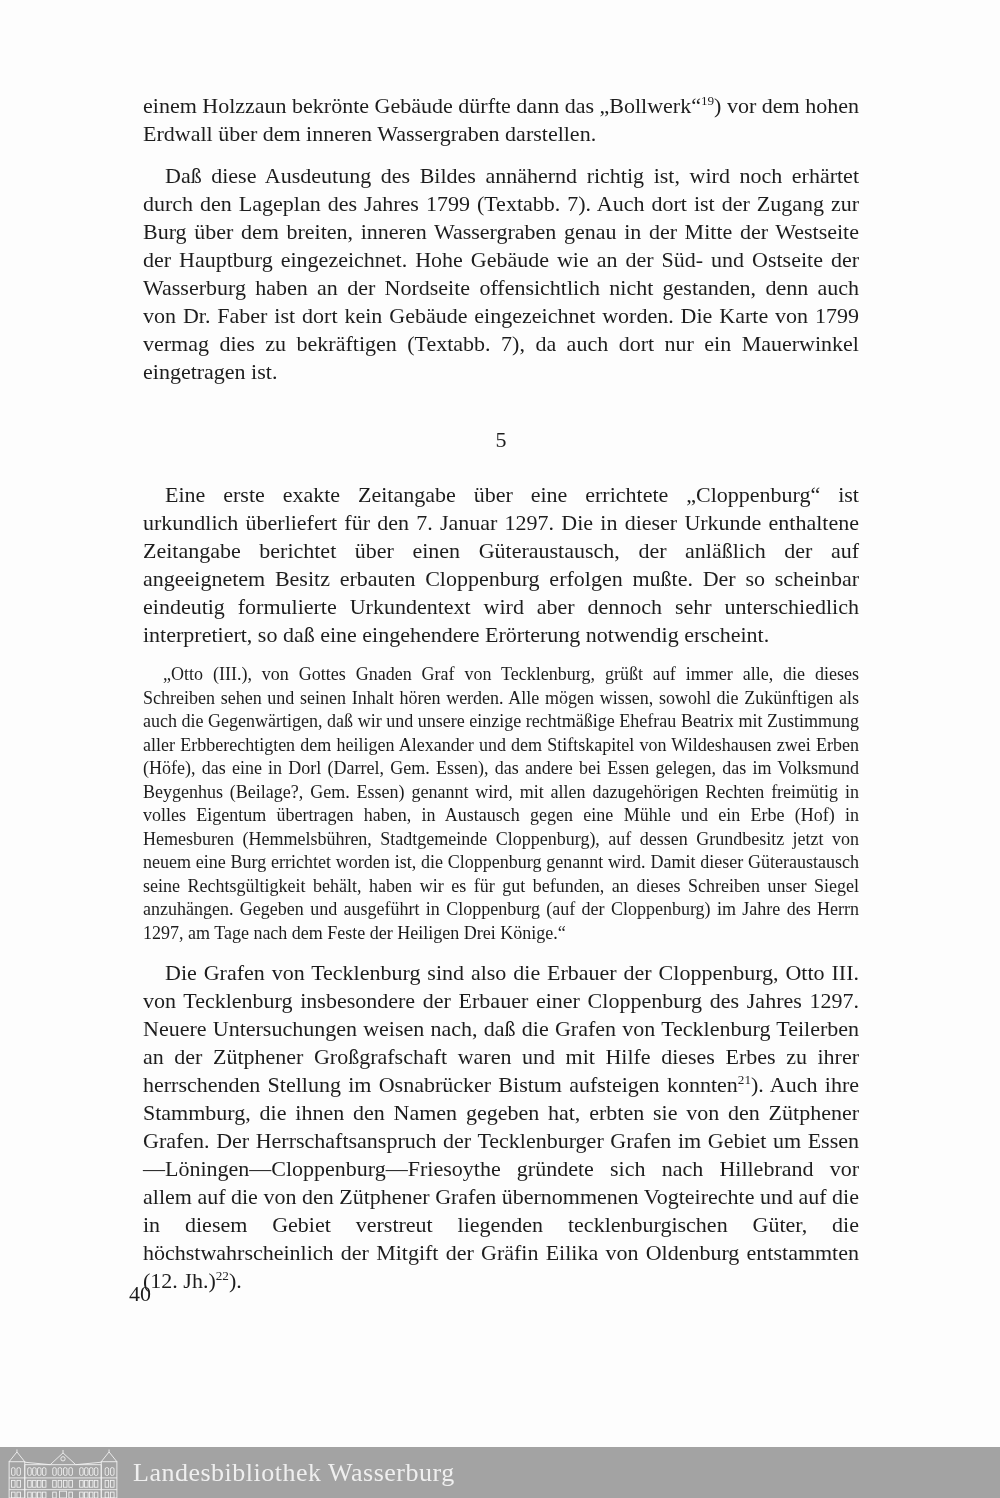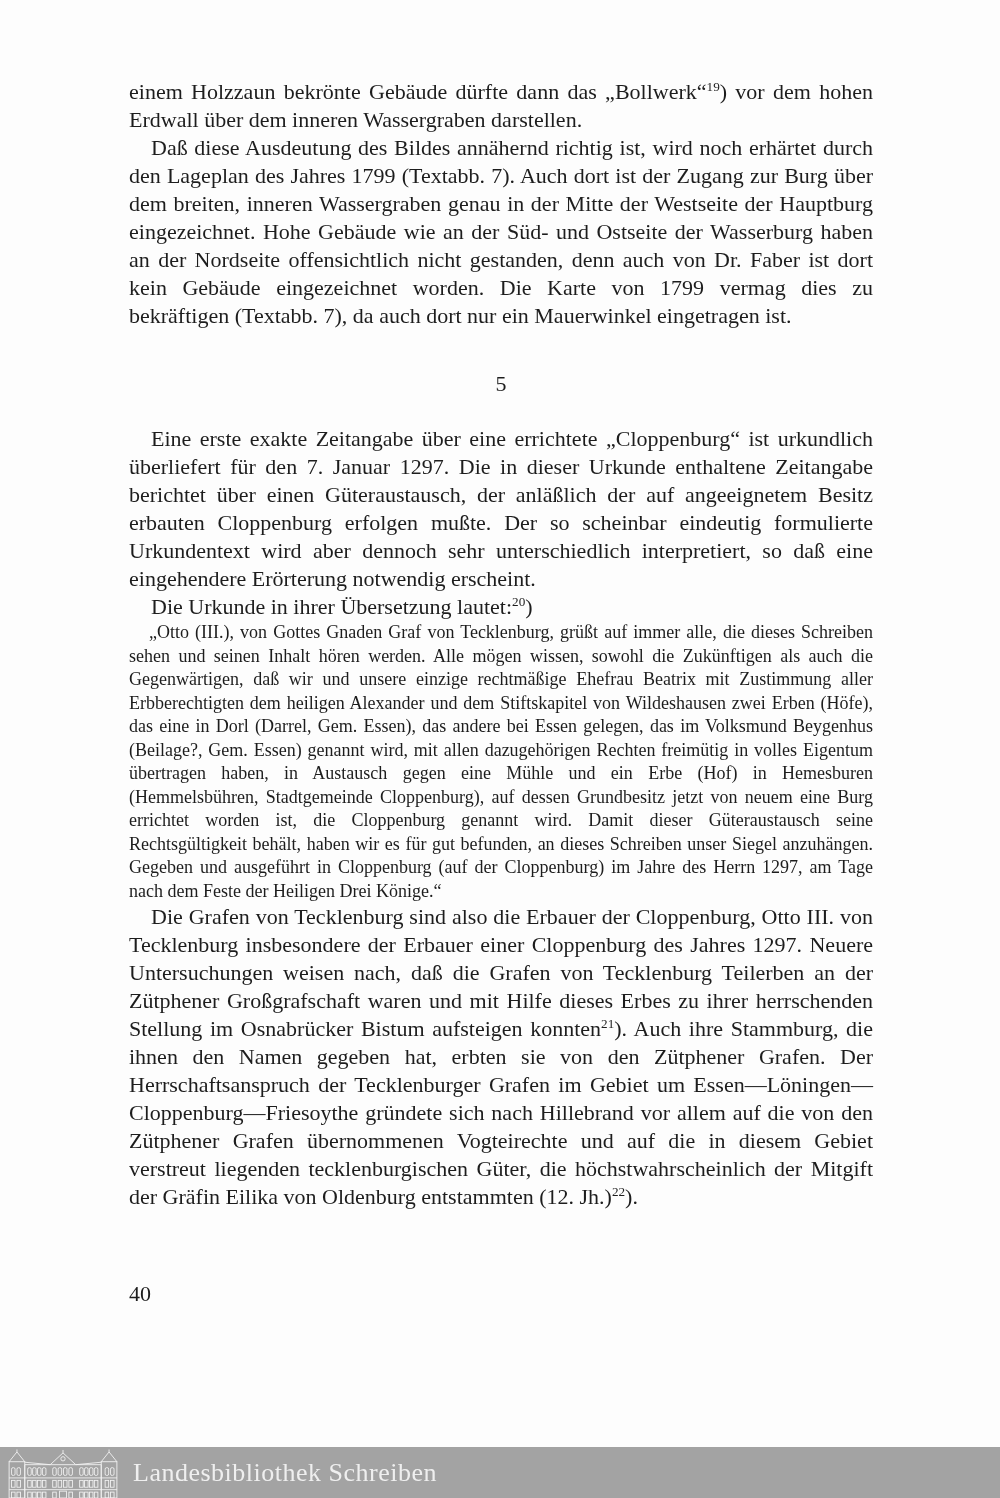--- a/index.html
+++ b/index.html
@@ -9,21 +9,21 @@
     background:#fdfdfd;
     font-family:"Liberation Serif", serif;
     color:#1d1d1d;
     overflow:hidden;
     margin:0 auto;
   }
   .textblock {
     position:absolute;
     left:129px; top:78px; width:744px;
   }
-  .textblock p { margin:0; }
+  .textblock p { margin:14px; }
   p.paragraph {
     font-size:22px;
     line-height:28px;
     text-align:justify;
   }
   p.indent { text-indent:22px; }
   p.section-heading {
     text-align:center;
     font-size:22px;
     line-height:28px;
@@ -72,21 +72,20 @@
 </head>
 <body>
 
 <div class="page" style="background: rgb(253, 253, 253); color: rgb(29, 29, 29);">
 
   <div class="textblock" id="blocks">
       <p class="paragraph">einem Holzzaun bekrönte Gebäude dürfte dann das „Bollwerk“<sup>19</sup>) vor dem hohen Erdwall über dem inneren Wassergraben darstellen.</p>
       <p class="paragraph indent">Daß diese Ausdeutung des Bildes annähernd richtig ist, wird noch erhärtet durch den Lageplan des Jahres 1799 (Textabb. 7). Auch dort ist der Zugang zur Burg über dem breiten, inneren Wassergraben genau in der Mitte der Westseite der Hauptburg eingezeichnet. Hohe Gebäude wie an der Süd- und Ostseite der Wasserburg haben an der Nordseite offensichtlich nicht gestanden, denn auch von Dr. Faber ist dort kein Gebäude eingezeichnet worden. Die Karte von 1799 vermag dies zu bekräftigen (Textabb. 7), da auch dort nur ein Mauerwinkel eingetragen ist.</p>
       <p class="section-heading">5</p>
       <p class="paragraph indent">Eine erste exakte Zeitangabe über eine errichtete „Cloppenburg“ ist urkundlich überliefert für den 7. Januar 1297. Die in dieser Urkunde enthaltene Zeitangabe berichtet über einen Güteraustausch, der anläßlich der auf angeeignetem Besitz erbauten Cloppenburg erfolgen mußte. Der so scheinbar eindeutig formulierte Urkundentext wird aber dennoch sehr unterschiedlich interpretiert, so daß eine eingehendere Erörterung notwendig erscheint.</p>
-      <p class="paragraph indent">Die Urkunde in ihrer Übersetzung lautet:<sup>20</sup>)</p>
       <p class="quote indent">„Otto (III.), von Gottes Gnaden Graf von Tecklenburg, grüßt auf immer alle, die dieses Schreiben sehen und seinen Inhalt hören werden. Alle mögen wissen, sowohl die Zukünftigen als auch die Gegenwärtigen, daß wir und unsere einzige rechtmäßige Ehefrau Beatrix mit Zustimmung aller Erbberechtigten dem heiligen Alexander und dem Stiftskapitel von Wildeshausen zwei Erben (Höfe), das eine in Dorl (Darrel, Gem. Essen), das andere bei Essen gelegen, das im Volksmund Beygenhus (Beilage?, Gem. Essen) genannt wird, mit allen dazugehörigen Rechten freimütig in volles Eigentum übertragen haben, in Austausch gegen eine Mühle und ein Erbe (Hof) in Hemesburen (Hemmelsbühren, Stadtgemeinde Cloppenburg), auf dessen Grundbesitz jetzt von neuem eine Burg errichtet worden ist, die Cloppenburg genannt wird. Damit dieser Güteraustausch seine Rechtsgültigkeit behält, haben wir es für gut befunden, an dieses Schreiben unser Siegel anzuhängen. Gegeben und ausgeführt in Cloppenburg (auf der Cloppenburg) im Jahre des Herrn 1297, am Tage nach dem Feste der Heiligen Drei Könige.“</p>
       <p class="paragraph indent">Die Grafen von Tecklenburg sind also die Erbauer der Cloppenburg, Otto III. von Tecklenburg insbesondere der Erbauer einer Cloppenburg des Jahres 1297. Neuere Untersuchungen weisen nach, daß die Grafen von Tecklenburg Teilerben an der Zütphener Großgrafschaft waren und mit Hilfe dieses Erbes zu ihrer herrschenden Stellung im Osnabrücker Bistum aufsteigen konnten<sup>21</sup>). Auch ihre Stammburg, die ihnen den Namen gegeben hat, erbten sie von den Zütphener Grafen. Der Herrschaftsanspruch der Tecklenburger Grafen im Gebiet um Essen—Löningen—Cloppenburg—Friesoythe gründete sich nach Hillebrand vor allem auf die von den Zütphener Grafen übernommenen Vogteirechte und auf die in diesem Gebiet verstreut liegenden tecklenburgischen Güter, die höchstwahrscheinlich der Mitgift der Gräfin Eilika von Oldenburg entstammten (12. Jh.)<sup>22</sup>).</p>
     </div>
 
   <div class="pagenum">40</div>
 
   <div class="footer" style="background: rgb(163, 163, 163);">
     <span class="f-icon">
       <svg width="114" height="49" viewBox="0 0 114 50" fill="none" stroke="#f2f2f2" stroke-width="0.9">
 
@@ -156,16 +155,16 @@
         <rect x="74" y="44" width="3.6" height="6"></rect>
         <rect x="79" y="44" width="3.6" height="6"></rect>
         <rect x="84" y="44" width="3.6" height="6"></rect>
         <rect x="89" y="44" width="3.6" height="6"></rect>
         <rect x="100" y="44" width="3.6" height="6"></rect>
         <rect x="105.5" y="44" width="3.6" height="6"></rect>
 
         <rect x="53.5" y="43" width="7" height="7"></rect>
       </svg>
     </span>
-    <span class="f-text" style="color: rgb(239, 239, 239);">Landesbibliothek Schreiben</span>
+    <span class="f-text" style="color: rgb(239, 239, 239);">Landesbibliothek Wasserburg</span>
   </div>
 
 </div>
 
 </body></html>

